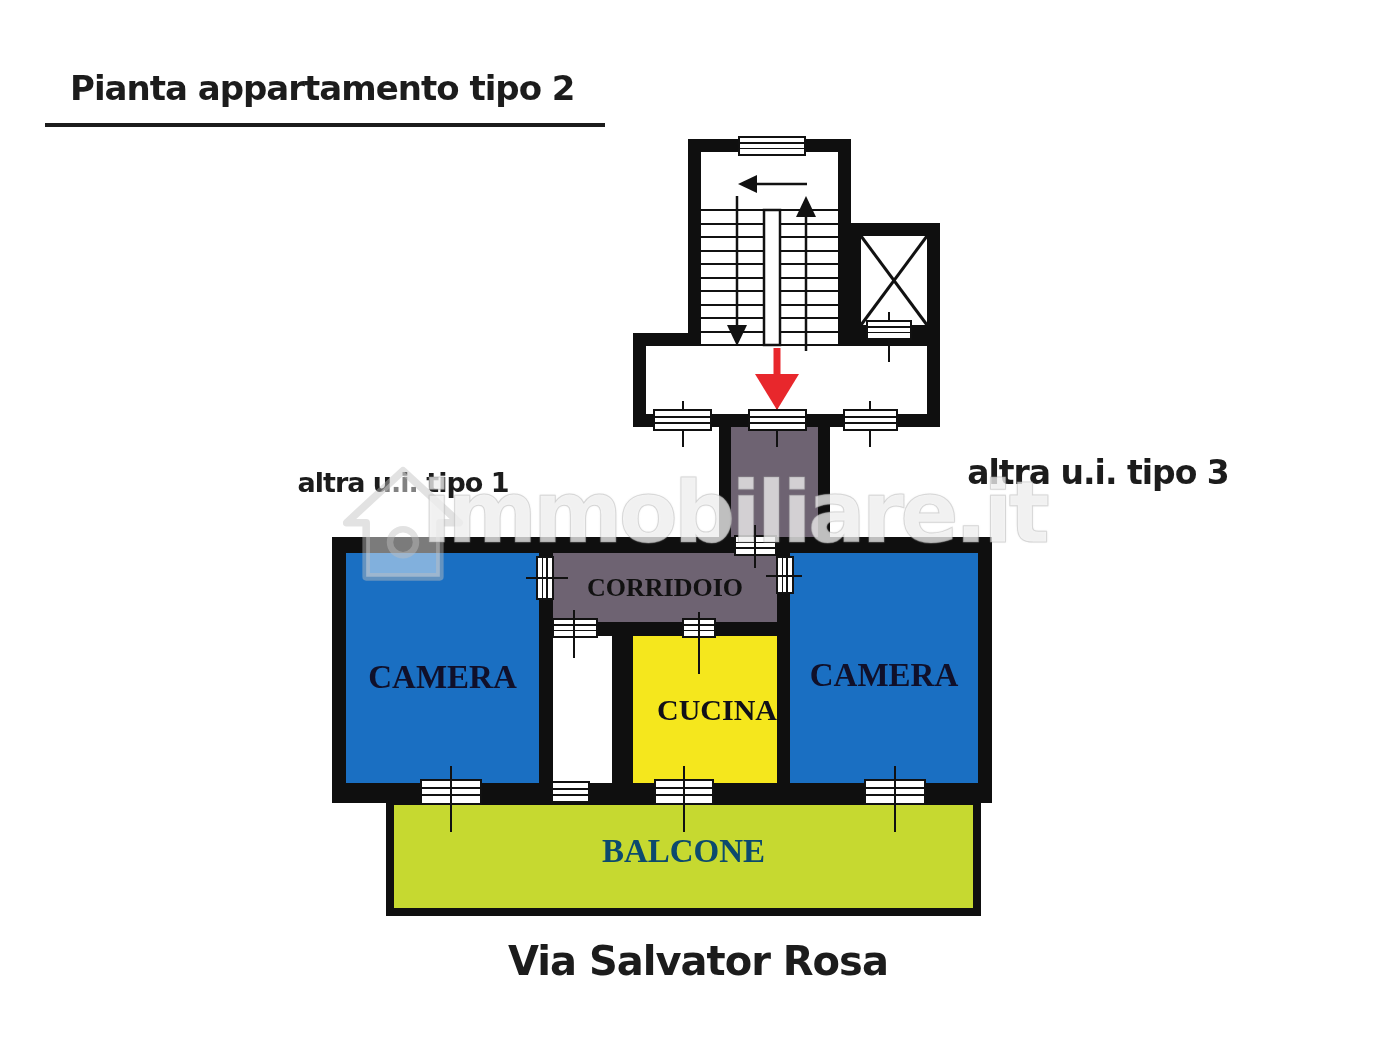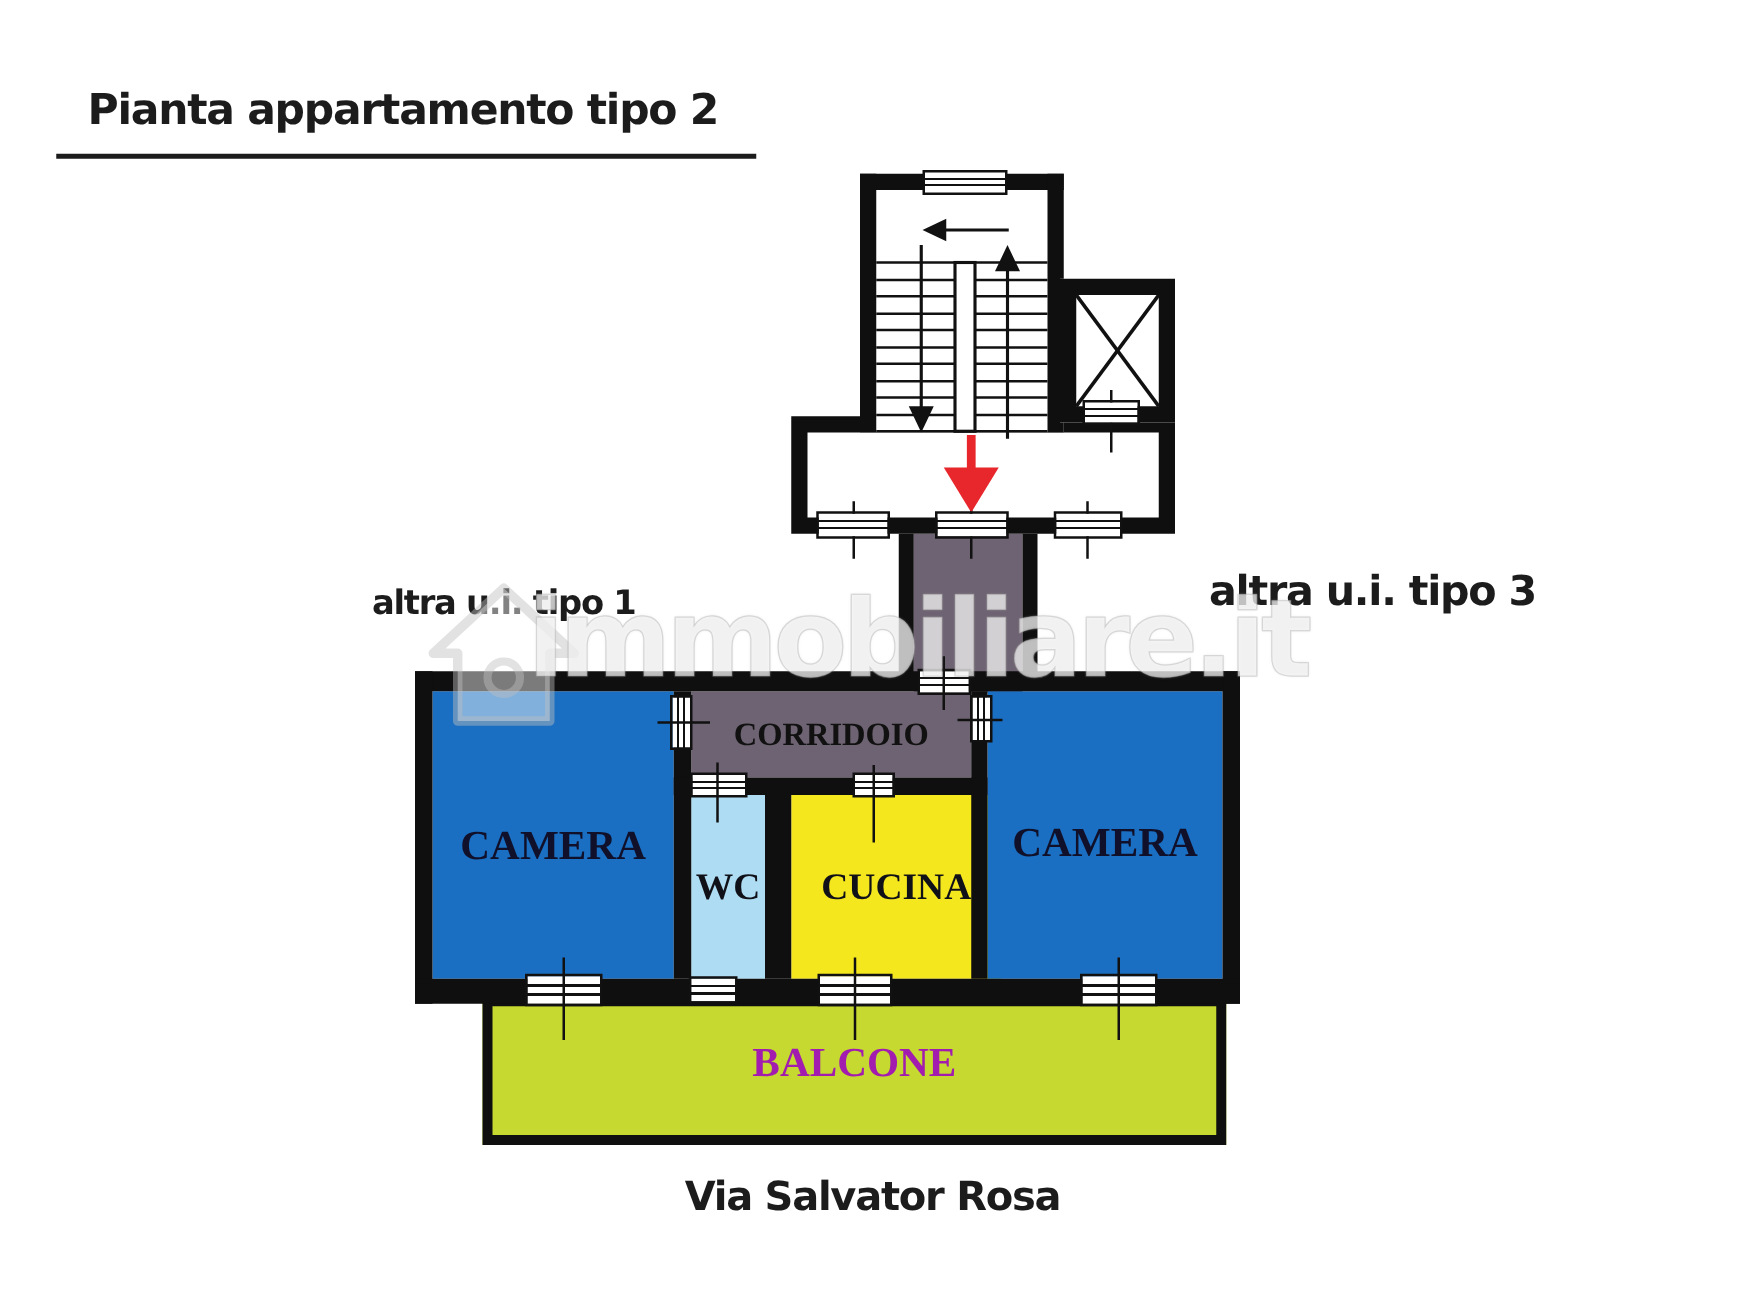--- a/index.html
+++ b/index.html
@@ -105,36 +105,33 @@
   <div class="abs room" style="left: 346px; top: 553px; width: 193px; height: 230px; padding-top: 18px; z-index: 10; background: rgb(26, 111, 194);">
     <span class="roomlabel" style="font-size:33px;">CAMERA</span>
   </div>
   <div class="abs wall" style="left:539px;top:553px;width:14px;height:230px;z-index:15;"></div>
 
   <div class="abs room" style="left: 553px; top: 553px; width: 224px; height: 69px; z-index: 10; background: rgb(110, 99, 114);">
     <span class="roomlabel" style="font-size:26px;color:#111;">CORRIDOIO</span>
   </div>
   <div class="abs wall" style="left:539px;top:622px;width:251px;height:14px;z-index:15;"></div>
 
-  <div class="abs room" style="left: 553px; top: 636px; width: 59px; height: 147px; z-index: 10; background: rgb(174, 220, 242);">
-    <span class="roomlabel" style="font-size:30px;color:#101018;">WC</span>
-  </div>
   <div class="abs wall" style="left:612px;top:636px;width:21px;height:147px;z-index:15;"></div>
 
   <div class="abs room" style="left: 633px; top: 636px; width: 168px; height: 147px; z-index: 10; background: rgb(245, 231, 29);">
     <span class="roomlabel" style="font-size:30px;color:#101018;">CUCINA</span>
   </div>
   <div class="abs wall" style="left:777px;top:553px;width:13px;height:230px;z-index:15;"></div>
 
   <div class="abs room" style="left: 790px; top: 553px; width: 188px; height: 230px; padding-top: 14px; z-index: 10; background: rgb(26, 111, 194);">
     <span class="roomlabel" style="font-size:33px;">CAMERA</span>
   </div>
 
   <div class="abs room" style="left: 386px; top: 797px; width: 595px; height: 119px; border: 8px solid rgb(15, 15, 15); padding-bottom: 10px; z-index: 12; background: rgb(198, 217, 48);">
-    <span class="roomlabel" style="font-size:33px;color:#a21caf;text-align:center;">BALCONE</span>
+    <span class="roomlabel" style="font-size:33px;color:#0c4a6e;text-align:center;">BALCONE</span>
   </div>
 
   <div class="abs sym-h" style="left:738px;top:136px;width:68px;height:20px;"></div>
   <div class="abs sym-h" style="left:866px;top:320px;width:46px;height:20px;"></div>
 
   <div class="abs sym-h" style="left:653px;top:409px;width:59px;height:22px;"></div>
   <div class="abs sym-h" style="left:748px;top:409px;width:59px;height:22px;"></div>
   <div class="abs sym-h" style="left:843px;top:409px;width:55px;height:22px;"></div>
 
   <div class="abs sym-h" style="left:734px;top:535px;width:43px;height:21px;"></div>
@@ -156,21 +153,21 @@
       <line x1="574" y1="610" x2="574" y2="658"></line>
       <line x1="699" y1="612" x2="699" y2="674"></line>
       <line x1="451" y1="766" x2="451" y2="832"></line>
       <line x1="684" y1="766" x2="684" y2="832"></line>
       <line x1="895" y1="766" x2="895" y2="832"></line>
     </g>
   </svg>
 
   <div class="abs annot" style="left:388px;top:467px;font-size:27px;transform:translateX(-50%);z-index:40;">altra u.i. tipo 1</div>
   <div class="abs annot" style="left:1083px;top:453px;font-size:33px;transform:translateX(-50%);z-index:40;">altra u.i. tipo 3</div>
-  <div class="abs annot" style="left:683px;top:938px;font-size:32px;transform:translateX(-50%);z-index:40;">Via Salvator Rosa</div>
+  <div class="abs annot" style="left:683px;top:938px;font-size:40px;transform:translateX(-50%);z-index:40;">Via Salvator Rosa</div>
 
   <div class="watermark">
     <svg width="130" height="130" viewBox="0 0 120 120">
       <path d="M60 8 L112 56 L94 56 L94 106 L26 106 L26 56 L8 56 Z" fill="rgba(255,255,255,0.45)" stroke="rgba(190,190,190,0.45)" stroke-width="7" stroke-linejoin="round"></path>
       <circle cx="60" cy="74" r="12" fill="none" stroke="rgba(190,190,190,0.45)" stroke-width="6"></circle>
     </svg>
     <span class="wm-text">immobiliare.it</span>
   </div>
 
 </div>

